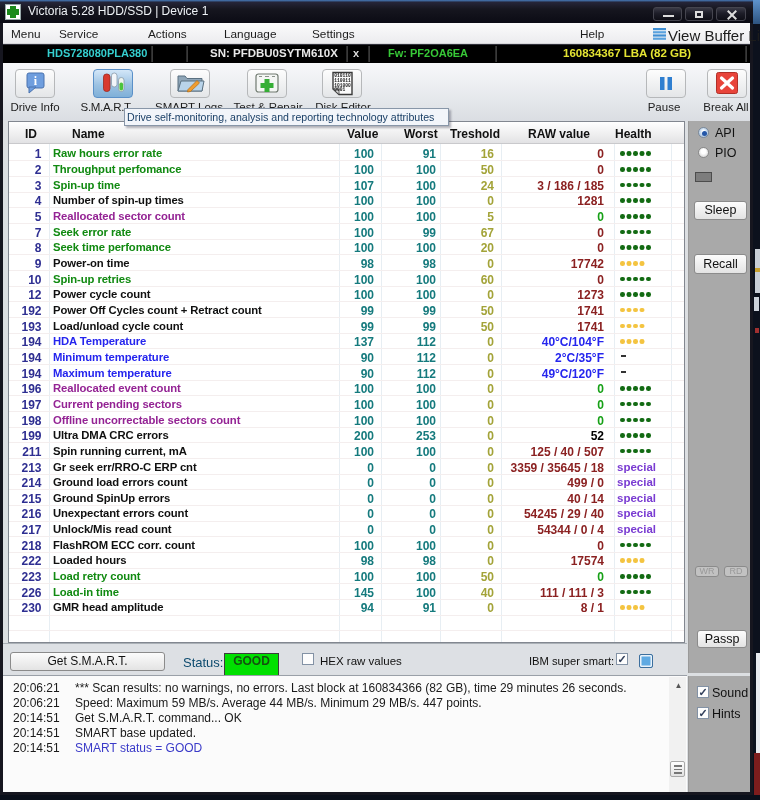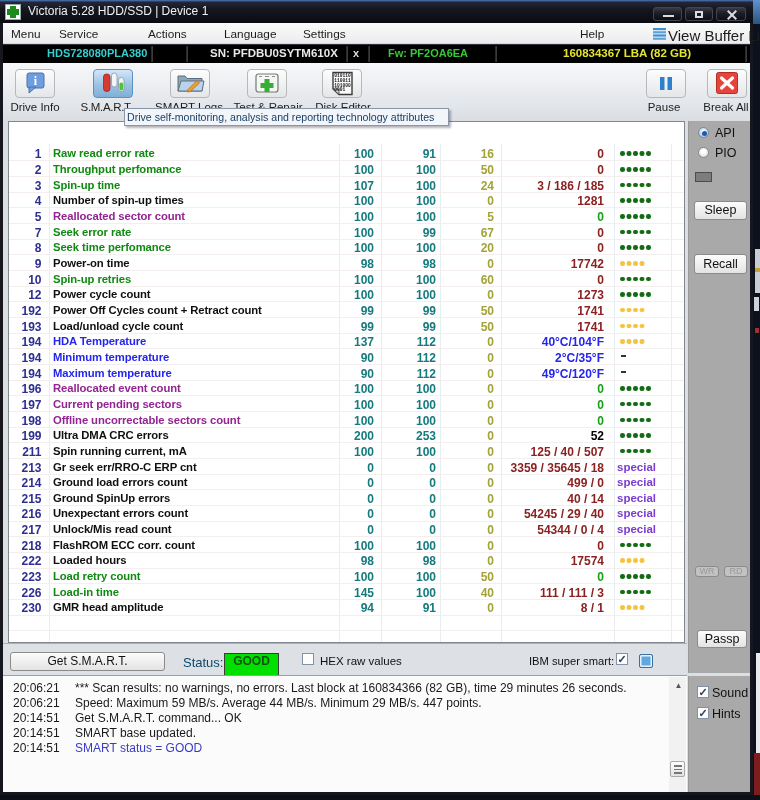--- a/index.html
+++ b/index.html
@@ -89,21 +89,21 @@
         <i style="position:absolute;left:4px;top:-1px;width:2px;height:12px;background:#dcdcdc;transform:rotate(45deg)"></i>
         <i style="position:absolute;left:4px;top:-1px;width:2px;height:12px;background:#dcdcdc;transform:rotate(-45deg)"></i>
       </span>
     </div>
 
 <div class="abs" id="menubar">
 <span class="mi" style="left:8px">Menu</span>
 <span class="mi" style="left:56px">Service</span>
 <span class="mi" style="left:145px">Actions</span>
 <span class="mi" style="left:221px">Language</span>
-<span class="mi" style="left:300px">Settings</span>
+<span class="mi" style="left:309px">Settings</span>
 <span class="mi" style="left:577px">Help</span>
 <svg id="vbl-ic" class="abs" viewBox="0 0 13 12">
         <rect x="0" y="0" width="13" height="2.2" fill="#3f8fd4"></rect>
         <rect x="0" y="3.2" width="13" height="2.2" fill="#5aa2de"></rect>
         <rect x="0" y="6.4" width="13" height="2.2" fill="#3f8fd4"></rect>
         <rect x="0" y="9.6" width="13" height="2.2" fill="#5aa2de"></rect>
       </svg>
 <span class="mi" style="left:665px;font-size:15px">View Buffer Live</span>
 </div>
 
@@ -163,31 +163,40 @@
 <div class="tlab" style="left:7px;width:50px">Drive Info</div>
 <div class="tlab" style="left:76px;width:55px;letter-spacing:-0.3px">S.M.A.R.T.</div>
 <div class="tlab" style="left:152px;width:68px">SMART Logs</div>
 <div class="tlab" style="left:229px;width:72px">Test &amp; Repair</div>
 <div class="tlab" style="left:311px;width:58px">Disk Editor</div>
 <div class="tlab" style="left:636px;width:50px">Pause</div>
 <div class="tlab" style="left:698px;width:50px">Break All</div>
 </div>
 
 <div class="abs" id="grid">
+<div id="ghead">
+<span class="hc" style="left:16px">ID</span>
+<span class="hc" style="left:63px">Name</span>
+<span class="hc" style="left:338px">Value</span>
+<span class="hc" style="left:395px">Worst</span>
+<span class="hc" style="left:441px">Treshold</span>
+<span class="hc" style="left:519px">RAW value</span>
+<span class="hc" style="left:606px">Health</span>
+</div>
 <div class="gv" style="left:40px"></div>
 <div class="gv" style="left:330px"></div>
 <div class="gv" style="left:372px"></div>
 <div class="gv" style="left:431px"></div>
 <div class="gv" style="left:492px"></div>
 <div class="gv" style="left:605px"></div>
 <div class="gv" style="left:662px"></div>
 <div id="rows">
 <div class="row" style="top:23.8px">
           <b class="cid">1</b>
-          <b class="cnm g">Raw read error rate</b>
+          <b class="cnm g">Raw hours error rate</b>
           <b class="cv1">100</b>
           <b class="cv2">91</b>
           <b class="cv3">16</b>
           <b class="cv4 ">0</b>
           <i class="dot d5"></i>
         </div>
 <div class="row" style="top:39.46px">
           <b class="cid">2</b>
           <b class="cnm g">Throughput perfomance</b>
           <b class="cv1">100</b>

